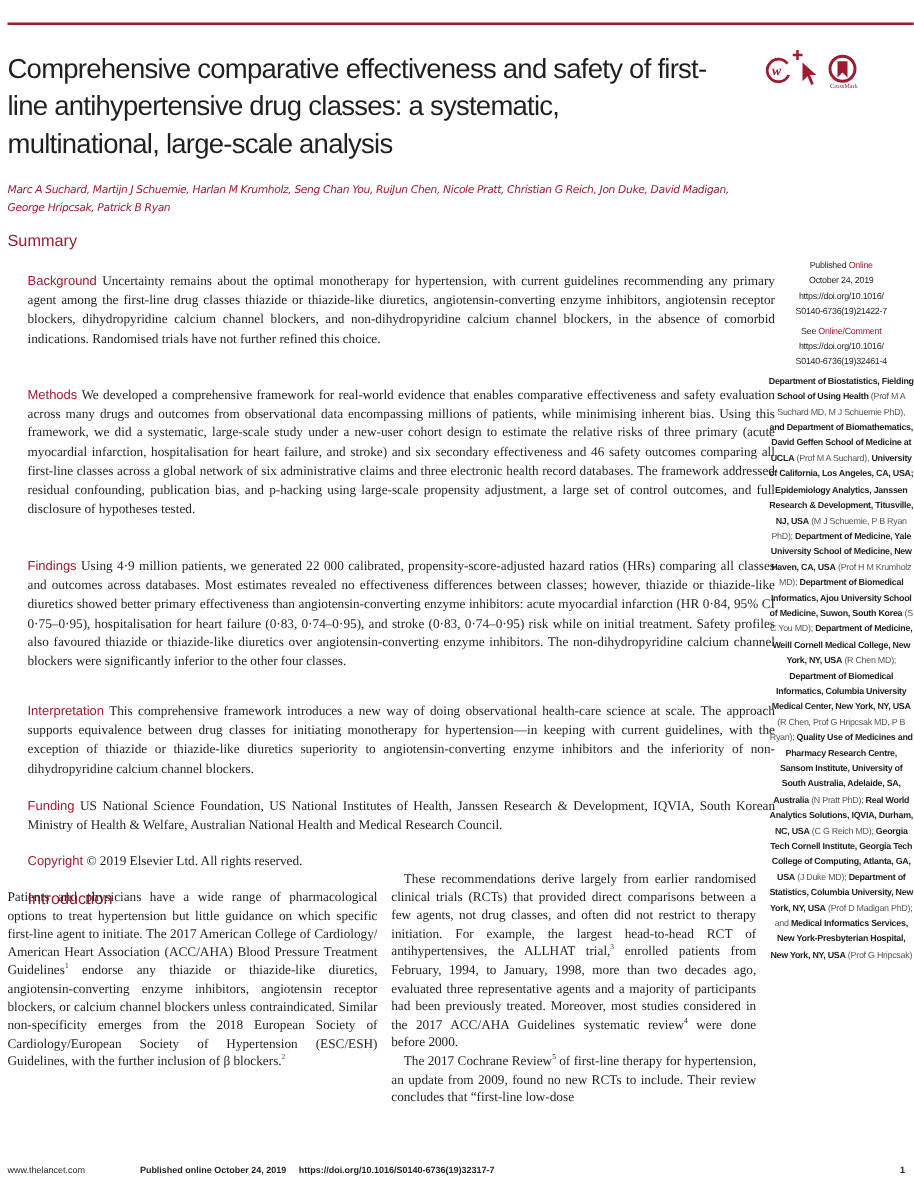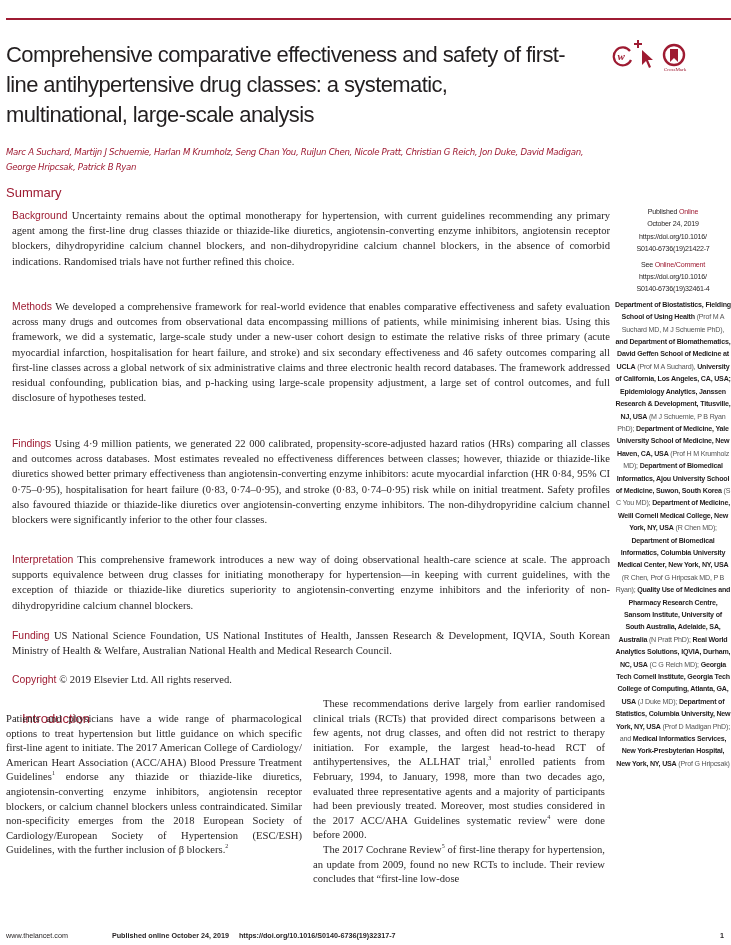--- a/index.html
+++ b/index.html
@@ -4,21 +4,21 @@
 <style>
   html, body { margin:0; padding:0; background:#ffffff; }
   body { width:731px; height:945px; position:relative; overflow:hidden; color:#231f20; }
   .top-rule { position:absolute; left:6px; top:18px; width:725px; height:2px; background:#9e1b32; }
   .title { position:absolute; left:6px; top:40px; width:560px; font-family:"Liberation Sans", sans-serif; font-size:22px; line-height:30px; font-weight:normal; color:#231f20; letter-spacing:-0.6px; margin:0; }
   .icons { position:absolute; left:612px; top:39px; width:90px; height:40px; }
   .icons svg { position:absolute; }
   .crossmark-label { position:absolute; left:52px; top:28px; font-family:"Liberation Serif", serif; font-size:5px; color:#9e1b32; }
   .authors { position:absolute; left:6px; top:145px; width:600px; font-family:"DejaVu Sans", sans-serif; font-style:italic; font-size:8.6px; line-height:15px; color:#9e1b32; letter-spacing:-0.3px; }
   .summary-h { position:absolute; left:6px; top:185px; font-family:"Liberation Sans", sans-serif; font-size:13px; color:#9e1b32; margin:0; font-weight:normal; }
-  .abs { position:absolute; left:6px; width:598px; font-family:"Liberation Serif", serif; font-size:10.6px; line-height:15.2px; text-align:justify; margin:6px; color:#231f20; }
+  .abs { position:absolute; left:6px; width:598px; font-family:"Liberation Serif", serif; font-size:10.6px; line-height:15.2px; text-align:justify; margin:16px; color:#231f20; }
   .abs .lbl { font-family:"Liberation Sans", sans-serif; color:#9e1b32; font-size:10.4px; }
   .sidebar { position:absolute; left:615px; top:206px; width:116px; font-family:"Liberation Sans", sans-serif; font-size:7.1px; line-height:12.4px; color:#231f20; letter-spacing:-0.2px;text-align:center; }
   .sidebar p { margin:0 0 3px 0; }
   .sidebar .accent { color:#9e1b32; }
   .sidebar .aff b { font-weight:bold; }
   .sidebar .aff .pers { font-weight:normal; color:#555; }
   .intro-h { position:absolute; left:6px; top:695px; font-family:"Liberation Sans", sans-serif; font-size:13px; color:#9e1b32; margin:16px; font-weight:normal;text-align:right; }
   .col { position:absolute; font-family:"Liberation Serif", serif; font-size:10.6px; line-height:14.6px; text-align:justify; color:#231f20; margin:0; }
   .col1 { left:6px; top:712px; width:296px; }
   .col2 { left:313px; top:697px; width:292px; }

